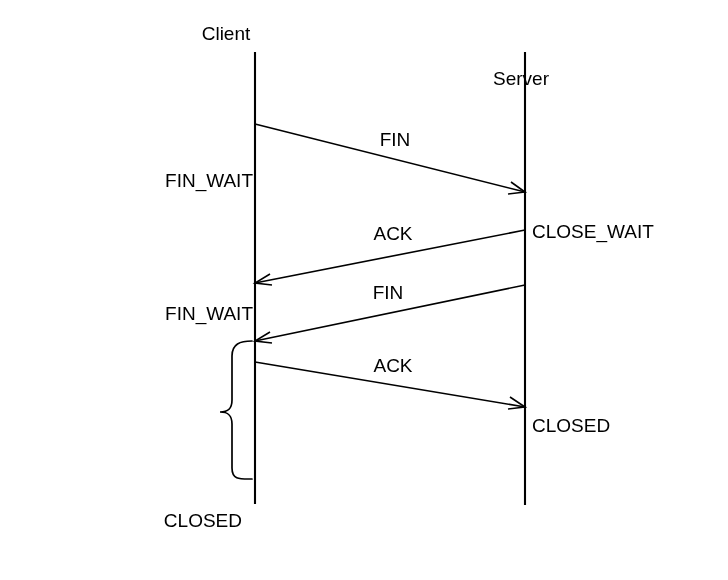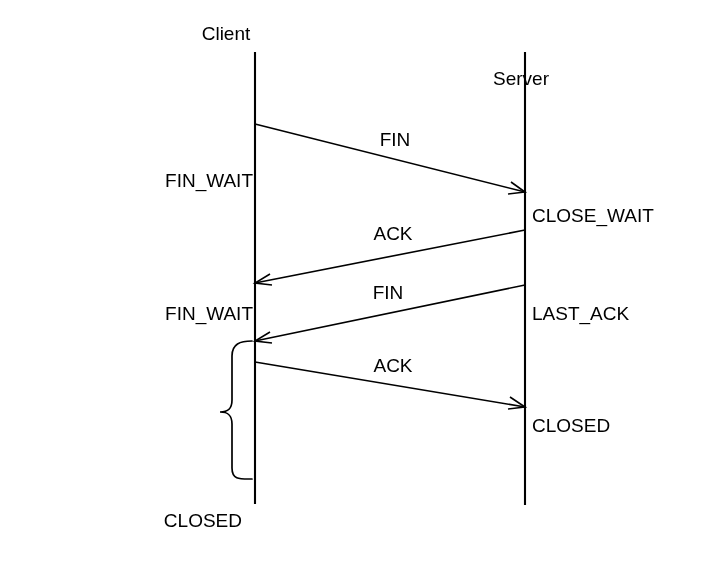--- a/index.html
+++ b/index.html
@@ -87,19 +87,18 @@
 
   <div class="dlabel anchor-mid" style="left:226px; top:33px;">Client</div>
   <div class="dlabel anchor-mid" style="left:521px; top:33px;margin-top:45px;">Server</div>
 
   <div class="dlabel anchor-mid" style="left:395px; top:139px;">FIN</div>
   <div class="dlabel anchor-mid" style="left:393px; top:233px;">ACK</div>
   <div class="dlabel anchor-mid" style="left:388px; top:292px;">FIN</div>
   <div class="dlabel anchor-mid" style="left:393px; top:365px;">ACK</div>
 
   <div class="dlabel anchor-right" style="left:253px; top:180px;">FIN_WAIT</div>
-  <div class="dlabel anchor-left" style="left:532px; top:215px;">CLOSE_WAIT</div>
+  <div class="dlabel anchor-left" style="left:532px; top:231px;">CLOSE_WAIT</div>
   <div class="dlabel anchor-right" style="left:253px; top:313px;">FIN_WAIT</div>
-  <div class="dlabel anchor-left" style="left:532px; top:313px;">LAST_ACK</div>
   <div class="dlabel anchor-left" style="left:532px; top:425px;">CLOSED</div>
   <div class="dlabel anchor-right" style="left:242px; top:520px;">CLOSED</div>
 
 </div>
 
 </body></html>

